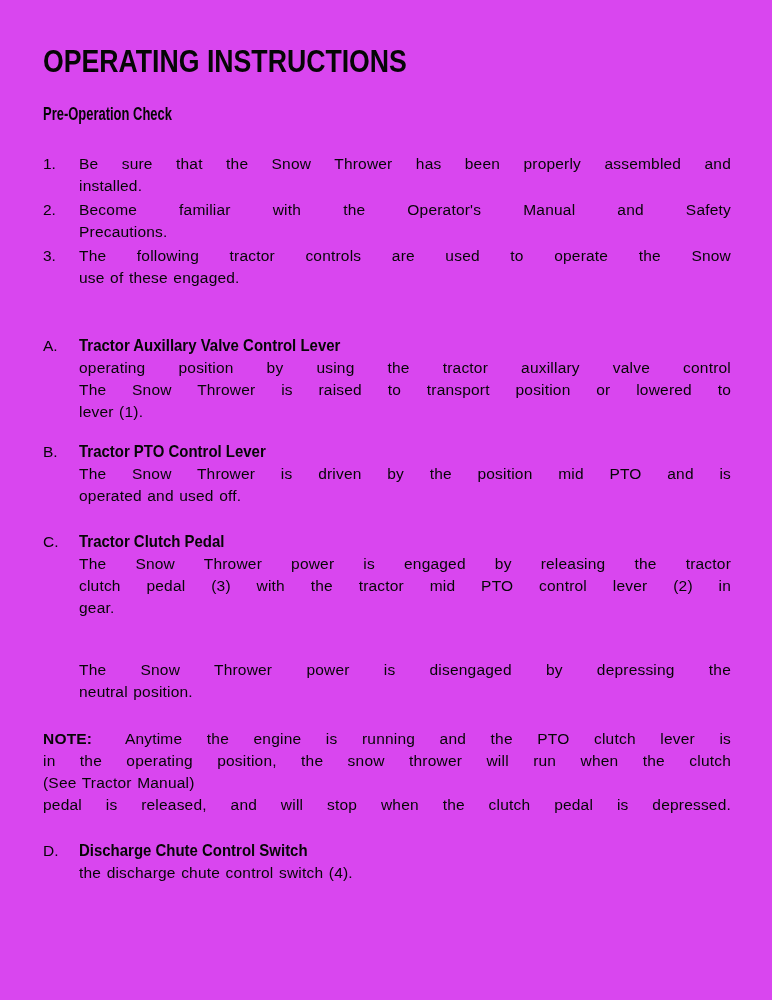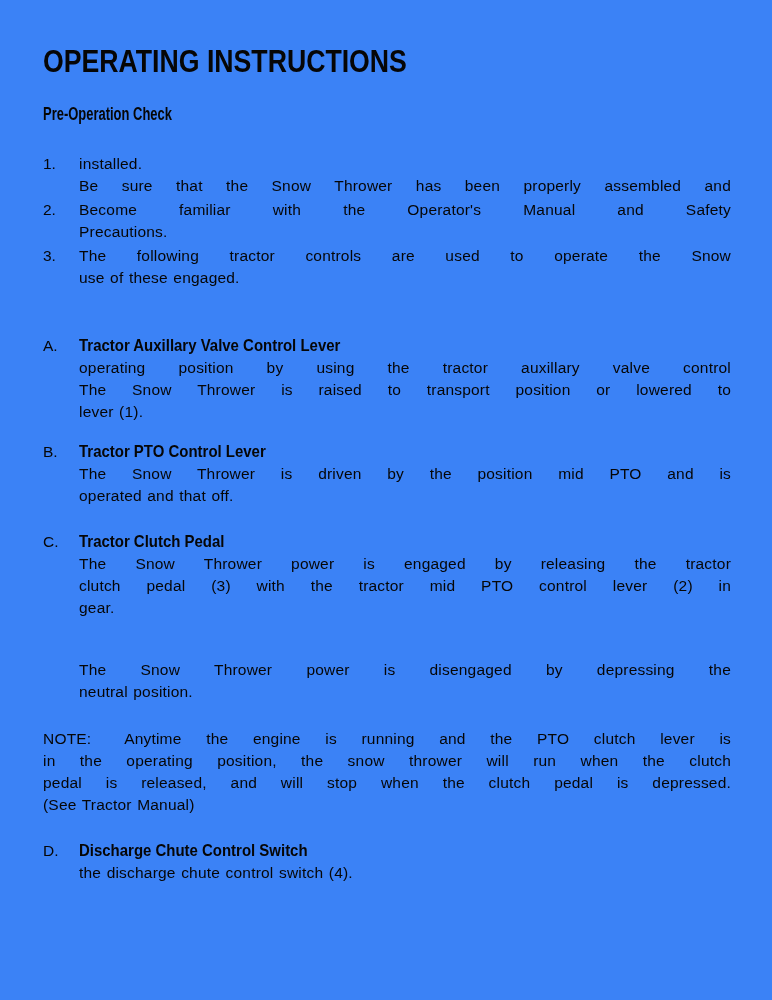--- a/index.html
+++ b/index.html
@@ -8,21 +8,21 @@
     width: 772px;
     height: 1000px;
     font-family: "Liberation Sans", "DejaVu Sans", sans-serif;
     color: #060606;
     overflow: hidden;
   }
   .page {
     width: 772px;
     height: 1000px;
     padding: 49px 41px 0 43px;
-    background: #3b82f6;
+    background: #d946ef;
   }
   
   .doc-title {
     font-size: 31px;
     font-weight: bold;
     line-height: 26px;
     letter-spacing: 0px;
     transform: scaleX(0.86);
     transform-origin: left center;
     white-space: nowrap;
@@ -68,41 +68,41 @@
     font-weight: bold;
     line-height: 22px;
     transform: scaleX(0.88);
     transform-origin: left center;
     white-space: nowrap;
   }
   .para2 { margin-top: 40px; }
   
   .note-block { margin-top: 25px; }
   .note-label {
-    font-weight: normal;
+    font-weight: bold;
     margin-right: 9px;
     letter-spacing: 0.2px;
   }
 </style>
 </head>
 <body>
 
 <div class="page">
 
   <h1 class="doc-title">OPERATING INSTRUCTIONS</h1>
 
   <h2 class="subtitle">Pre-Operation Check</h2>
 
   <div class="num-list">
 
     <div class="item">
       <span class="marker">1.</span>
       <div class="item-body">
+        <div class="ln j">Be sure that the Snow Thrower has been properly assembled and</div>
         <div class="ln">installed.</div>
-        <div class="ln j">Be sure that the Snow Thrower has been properly assembled and</div>
       </div>
     </div>
 
     <div class="item">
       <span class="marker">2.</span>
       <div class="item-body">
         <div class="ln j">Become familiar with the Operator's Manual and Safety</div>
         <div class="ln">Precautions.</div>
       </div>
     </div>
@@ -125,43 +125,43 @@
       <div class="ln j">The Snow Thrower is raised to transport position or lowered to</div>
       <div class="ln">lever (1).</div>
     </div>
   </div>
 
   <div class="item section-b">
     <span class="marker">B.</span>
     <div class="item-body">
       <div class="sec-heading">Tractor PTO Control Lever</div>
       <div class="ln j">The Snow Thrower is driven by the position mid PTO and is</div>
-      <div class="ln">operated and that off.</div>
+      <div class="ln">operated and used off.</div>
     </div>
   </div>
 
   <div class="item section-c">
     <span class="marker">C.</span>
     <div class="item-body">
       <div class="sec-heading">Tractor Clutch Pedal</div>
       <div class="ln j">The Snow Thrower power is engaged by releasing the tractor</div>
       <div class="ln j">clutch pedal (3) with the tractor mid PTO control lever (2) in</div>
       <div class="ln">gear.</div>
       <div class="para2">
         <div class="ln j">The Snow Thrower power is disengaged by depressing the</div>
         <div class="ln">neutral position.</div>
       </div>
     </div>
   </div>
 
   <div class="note-block">
     <div class="ln j"><span class="note-label">NOTE:</span> <span>Anytime the engine is running and the PTO clutch lever is</span></div>
     <div class="ln j">in the operating position, the snow thrower will run when the clutch</div>
+    <div class="ln">(See Tractor Manual)</div>
     <div class="ln j">pedal is released, and will stop when the clutch pedal is depressed.</div>
-    <div class="ln">(See Tractor Manual)</div>
   </div>
 
   <div class="item section-d">
     <span class="marker">D.</span>
     <div class="item-body">
       <div class="sec-heading">Discharge Chute Control Switch</div>
       <div class="ln">the discharge chute control switch (4).</div>
     </div>
   </div>
 

